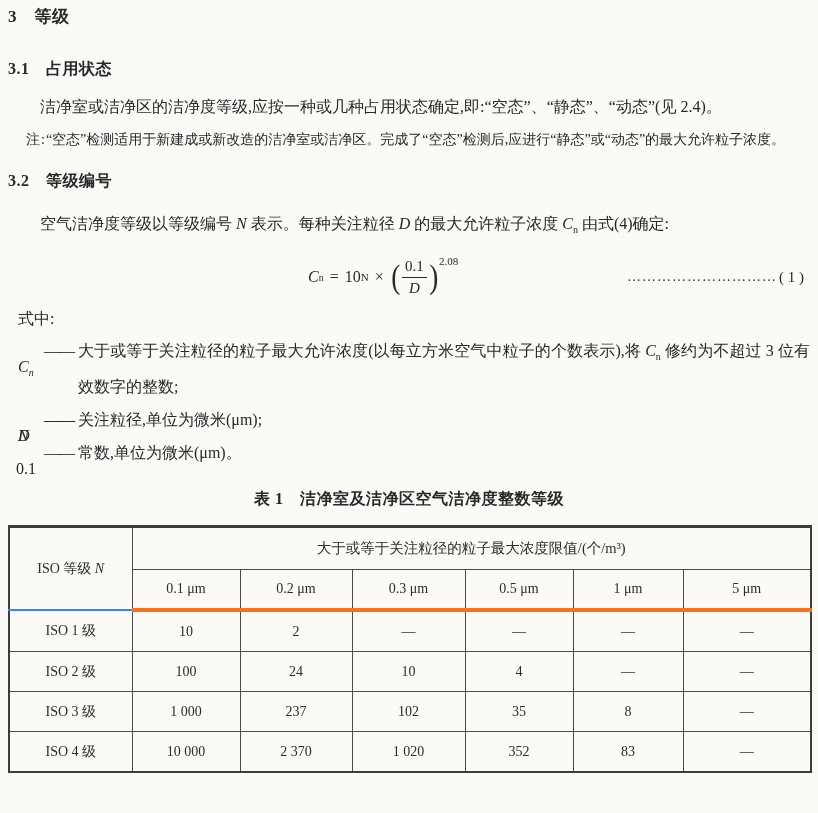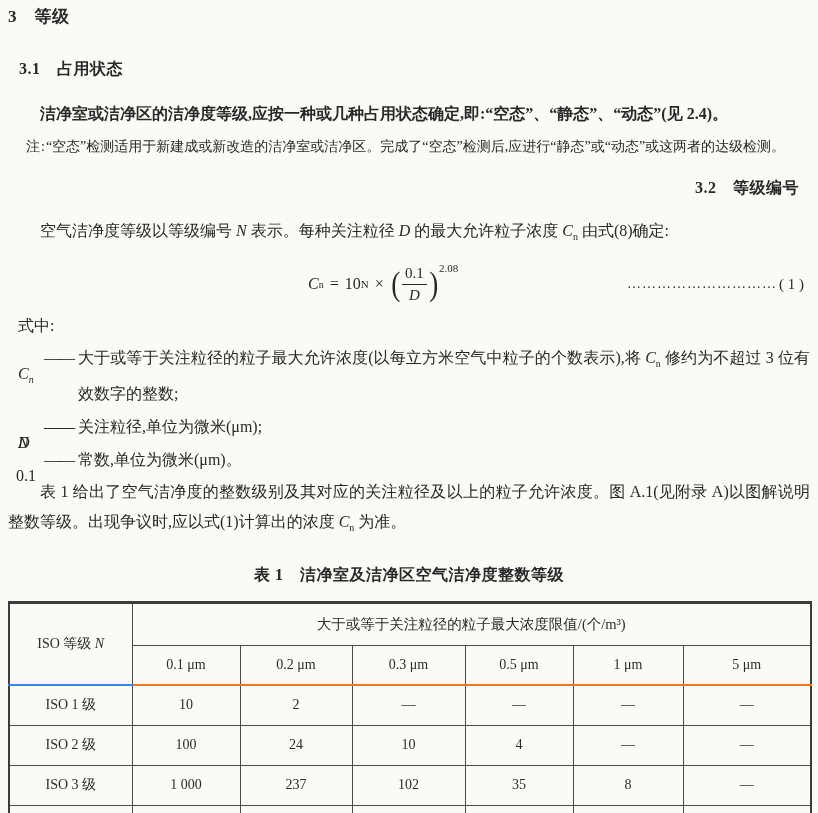--- a/index.html
+++ b/index.html
@@ -6,26 +6,26 @@
   body{
     width:818px;height:813px;
     background:#fbfaf6;
     font-family:"Liberation Serif","DejaVu Serif",serif;
     color:#282828;
     overflow:hidden;
   }
   .page{position:relative;width:818px;height:812px;box-sizing:border-box;padding:5px 8px 0 8px;}
 
   .h-level1{font-size:17px;font-weight:bold;margin:0;letter-spacing:0.5px;}
-  .h-level2{font-size:16px;font-weight:bold;margin:11px;letter-spacing:0.5px;}
+  .h-level2{font-size:16px;font-weight:bold;margin:0;letter-spacing:0.5px;}
   .h31{margin-top:31px;}
-  .h32{margin-top:16px;text-align:right;}
+  .h32{margin-top:16px;}
 
   .body-para{font-size:16px;line-height:30px;margin:0;text-indent:2em;text-align:justify;}
-  .p-occ{margin-top:19px;font-weight:bold;}
+  .p-occ{margin-top:12px;}
   .p-intro{margin-top:17px;}
   .p-closing{margin-top:2px;}
 
   .note{font-size:14px;line-height:30px;margin-top:3px;padding-left:47px;text-indent:-29px;text-align:justify;}
   .note-label{letter-spacing:1px;}
 
   
   .formula-row{display:flex;align-items:center;margin-top:6px;height:52px;padding-left:300px;padding-right:6px;font-size:16px;}
   .formula{display:inline-flex;align-items:center;white-space:nowrap;}
   .formula i{font-family:"Liberation Serif",serif;}
@@ -56,43 +56,43 @@
   .table-title{font-size:16px;font-weight:bold;text-align:center;margin:21px 0 0 0;letter-spacing:0.5px;}
 
   table.iso{border-collapse:collapse;margin-top:15px;width:802px;table-layout:fixed;
     border:2px solid #3c3c3c;border-top-width:3px;}
   table.iso th,table.iso td{
     border:1px solid #4a4a4a;
     font-weight:normal;font-size:14px;text-align:center;vertical-align:middle;
     padding:4px;color:#2b2b2b;
   }
   table.iso .hdr-span{height:33px;font-size:14.5px;border-bottom-width:1px;}
-  table.iso .hdr-sub th{height:30px;border-bottom:2px solid #f97316;}
+  table.iso .hdr-sub th{height:30px;border-bottom:4px solid #f97316;}
   table.iso .corner{border-bottom:2px solid #3b82f6;}
   table.iso tbody td{height:31px;}
   table.iso .corner i{font-style:italic;}
   col.c0{width:123px;} col.c1{width:108px;} col.c2{width:112px;} col.c3{width:113px;}
   col.c4{width:108px;} col.c5{width:110px;} col.c6{width:128px;}
 </style>
 </head>
 <body>
 
 <div class="page">
 
   <h1 class="h-level1">3　等级</h1>
 
   <h2 class="h-level2 h31">3.1　占用状态</h2>
 
   <p class="body-para p-occ">洁净室或洁净区的洁净度等级,应按一种或几种占用状态确定,即:“空态”、“静态”、“动态”(见 2.4)。</p>
 
-  <div class="note"><span class="note-label">注:</span><span>“空态”检测适用于新建成或新改造的洁净室或洁净区。完成了“空态”检测后,应进行“静态”或“动态”或这两者的达级检测。</span></div>
+  <div class="note"><span class="note-label">注:</span><span>“空态”检测适用于新建成或新改造的洁净室或洁净区。完成了“空态”检测后,应进行“静态”或“动态”的最大允许粒子浓度。</span></div>
 
   <h2 class="h-level2 h32">3.2　等级编号</h2>
 
-  <p class="body-para p-intro"><span>空气洁净度等级以等级编号 </span><span class="inline-var">N</span><span> 表示。每种关注粒径 </span><span class="inline-var">D</span><span> 的最大允许粒子浓度 </span><span class="inline-var">C</span><sub class="inline-sub">n</sub><span> 由式(8)确定:</span></p>
+  <p class="body-para p-intro"><span>空气洁净度等级以等级编号 </span><span class="inline-var">N</span><span> 表示。每种关注粒径 </span><span class="inline-var">D</span><span> 的最大允许粒子浓度 </span><span class="inline-var">C</span><sub class="inline-sub">n</sub><span> 由式(4)确定:</span></p>
 
   <div class="formula-row">
     <span class="formula">
         <i>C</i>
         <sub>n</sub>
         <span class="f-op">=</span>
         <span>10</span>
         <sup>N</sup>
         <span class="f-op">×</span>
         <span class="paren">(</span>
@@ -125,21 +125,20 @@
     <span class="def-dash">——</span>
     <span><span>关注粒径,单位为微米(μm);</span></span>
   </div>
 
   <div class="def-row">
     <span class="def-term roman"><span>0.1</span></span>
     <span class="def-dash">——</span>
     <span><span>常数,单位为微米(μm)。</span></span>
   </div>
 
-  <p class="body-para p-closing"><span>表 1 给出了空气洁净度的整数级别及其对应的关注粒径及以上的粒子允许浓度。图 A.1(见附录 A)以图解说明整数等级。出现争议时,应以式(1)计算出的浓度 </span><span class="inline-var">C</span><sub class="inline-sub">n</sub><span> 为准。</span></p>
 
   <p class="table-title">表 1　洁净室及洁净区空气洁净度整数等级</p>
 
   <table class="iso">
     <colgroup>
       <col class="c0">
         <col class="c1">
         <col class="c2">
         <col class="c3">
         <col class="c4">

